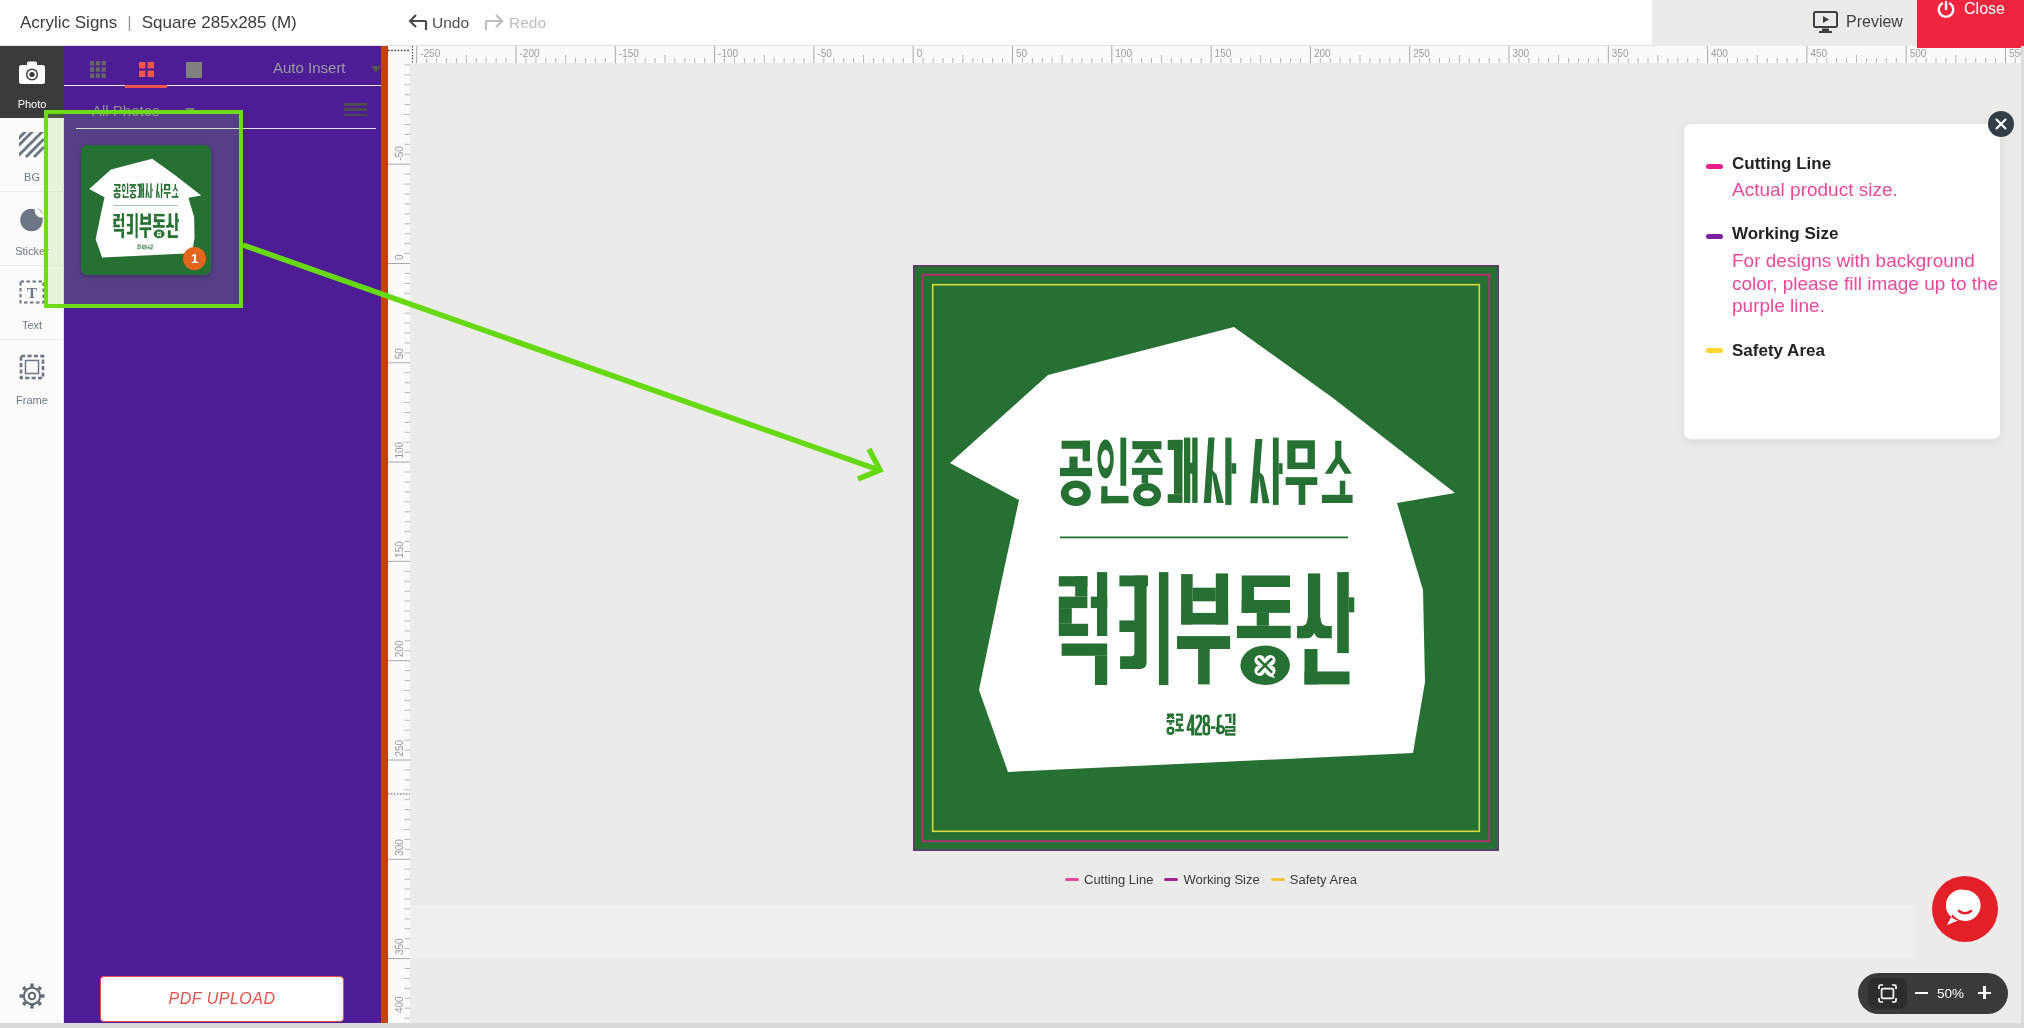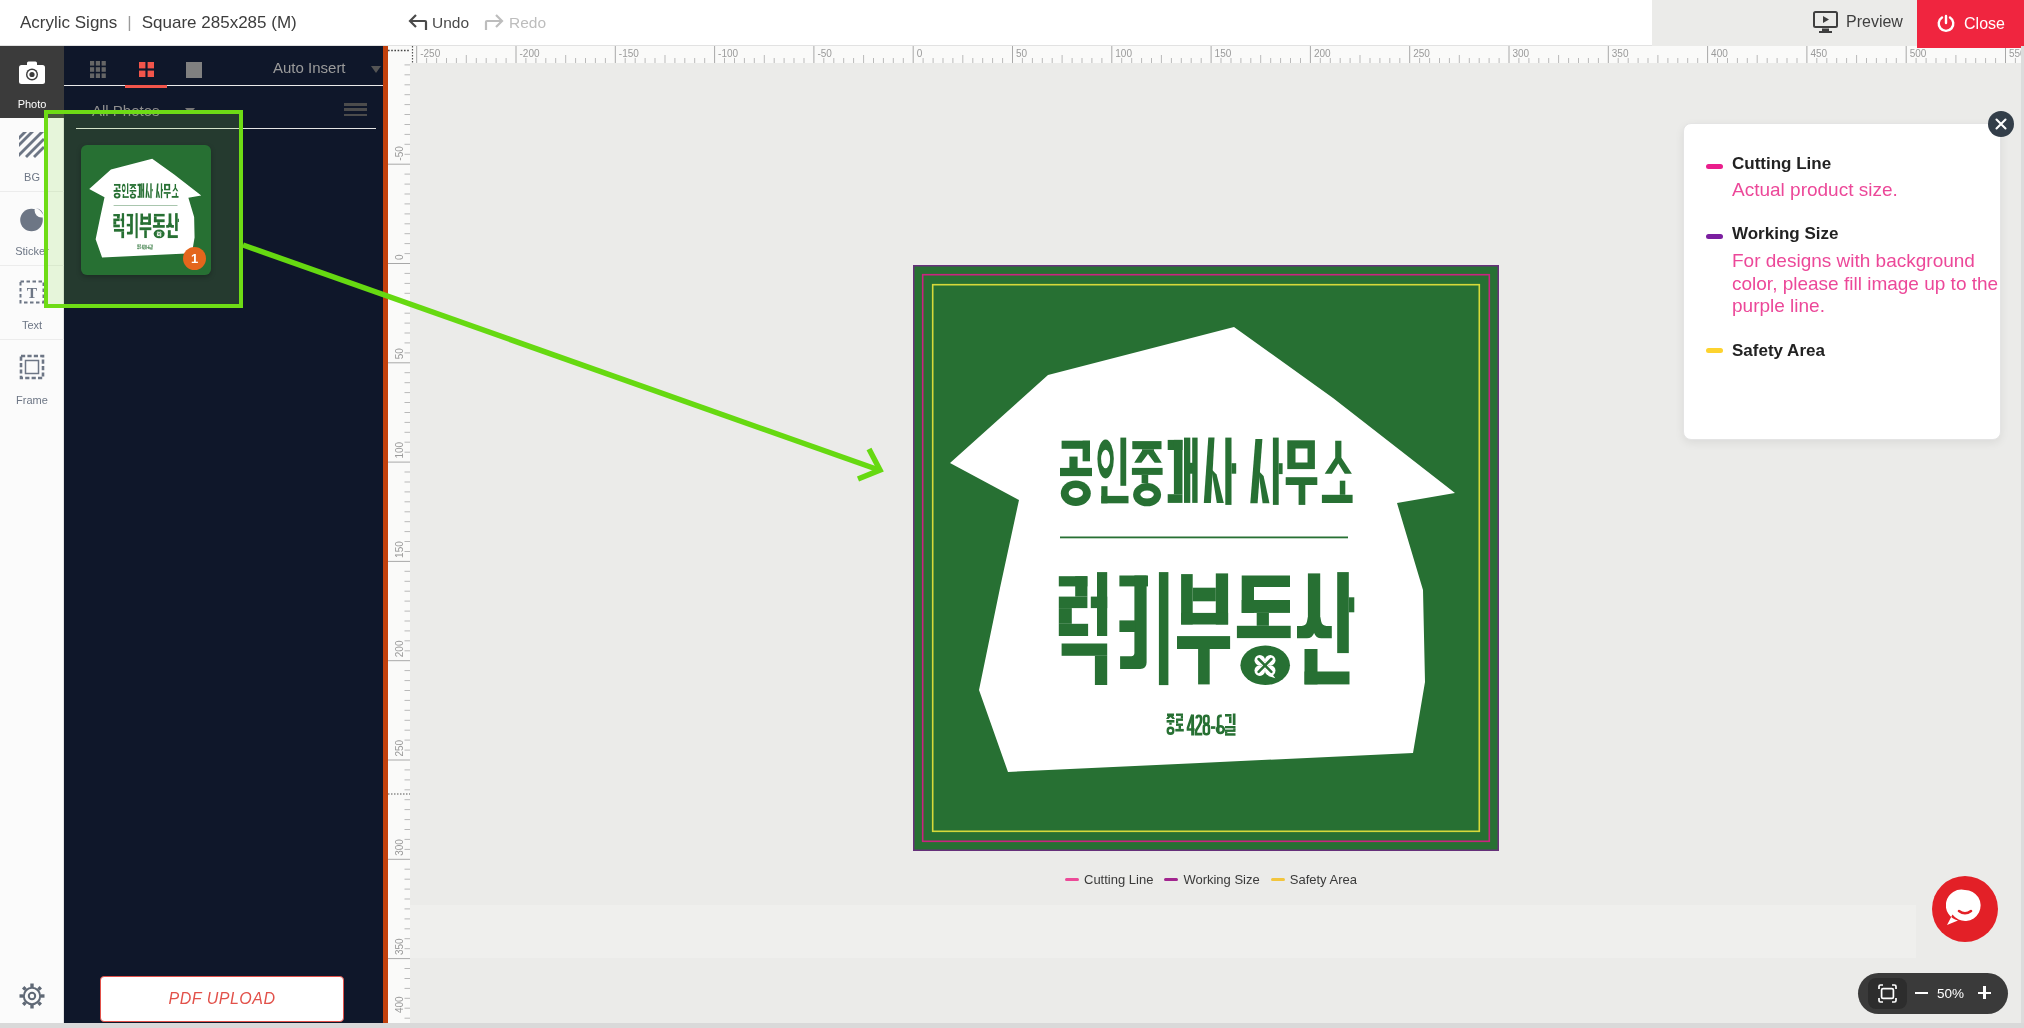--- a/index.html
+++ b/index.html
@@ -6,31 +6,31 @@
   html,body { width:2024px; height:1028px; overflow:hidden; font-family:"Liberation Sans", sans-serif; background:#ebebe9; }
   #page { position:relative; width:2024px; height:1028px; }
 
   
   #topbar { position:absolute; left:0; top:0; width:1652px; height:46px; background:#fff; border-bottom:1px solid #e2e2e2; z-index:30;padding-left:43px; }
   #title { position:absolute; left:20px; top:13px; font-size:17px; color:#3d3d3d; }
   #title .sep { color:#9a9a9a; padding:0 10px; }
   .histbtn { position:absolute; top:12px; height:22px; font-size:15.5px; color:#4a4a4a; display:flex; align-items:center; gap:4px; }
   #redo { color:#bdbdbd; }
   #preview { position:absolute; left:1813px; top:11px; display:flex; align-items:center; gap:8px; font-size:16px; color:#3f3f3f; }
-  #closebtn { position:absolute; left:1917px; top:0; width:107px; height:48px; background:#f0253f; color:#fff; display:flex; align-items:center; justify-content:center; gap:8px; font-size:16px; z-index:40; }
+  #closebtn { position:absolute; left:1917px; top:0; width:107px; height:48px; background:#f0253f; color:#fff; display:flex; align-items:flex-start; justify-content:center; gap:8px; font-size:16px; z-index:40; }
 
   
   #sidebar { position:absolute; left:0; top:46px; width:64px; height:982px; background:#fbfbfb; border-right:1px solid #e3e3e3; z-index:20; }
   .sbitem { position:absolute; left:0; width:64px; height:73px; border-bottom:1px solid #ececec; text-align:center; color:#6d7685; }
   .sbitem .lbl { position:absolute; left:0; right:0; bottom:8px; font-size:11px; }
   .sbitem svg { position:absolute; left:50%; top:14px; transform:translateX(-50%); }
   #sb-photo { top:0; height:72px; background:#3b3b3b; color:#fff; border-bottom:none; }
 
   
-  #panel { position:absolute; left:64px; top:46px; width:324px; height:982px; background:#0f172a; border-right:5px solid #c2410c; z-index:10; }
+  #panel { position:absolute; left:64px; top:46px; width:324px; height:982px; background:#4c1d95; border-right:7px solid #c2410c; z-index:10; }
   #tabsrow { position:absolute; left:0; top:0; width:100%; height:40px; border-bottom:1px solid #eaeaea; }
   #autoinsert { position:absolute; left:209px; top:13px; font-size:15px; color:#9b9b9b; }
   #ai-tri { position:absolute; left:307px; top:20px; width:0; height:0; border-left:5px solid transparent; border-right:5px solid transparent; border-top:7px solid #555; }
   #allphotos { position:absolute; left:28px; top:56px; font-size:15px; color:#8e8e8e; }
   #ap-tri { position:absolute; left:121px; top:62px; width:0; height:0; border-left:5px solid transparent; border-right:5px solid transparent; border-top:6px solid #777; }
   #hamb { position:absolute; left:280px; top:57px; width:23px; }
   #hamb div { height:2.5px; background:#4c4c4c; margin-bottom:2.9px; }
   #psep { position:absolute; left:12px; top:82px; width:300px; height:1px; background:#e4e4e4; }
   #pdfbtn { position:absolute; left:36px; top:930px; width:244px; height:46px; border:1.5px solid #e2514a; border-radius:4px; color:#e2514a; font-size:16px; letter-spacing:0.5px; display:flex; align-items:center; justify-content:center; background:#fff;font-style:italic; }
 

